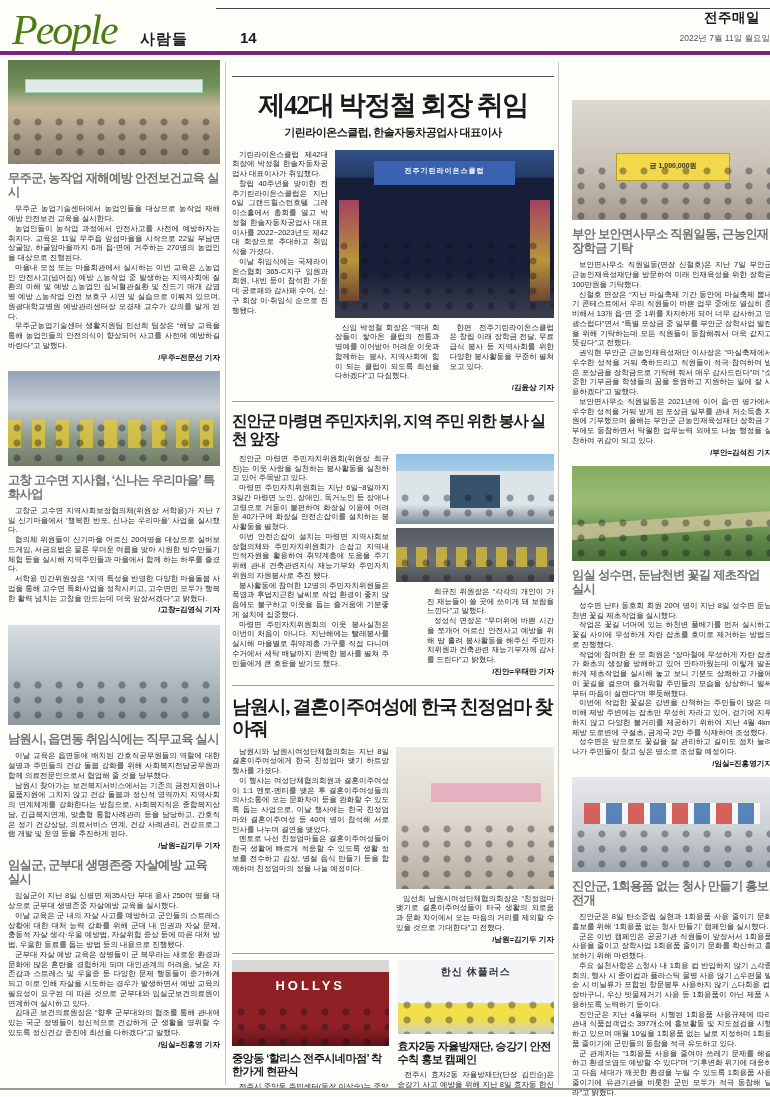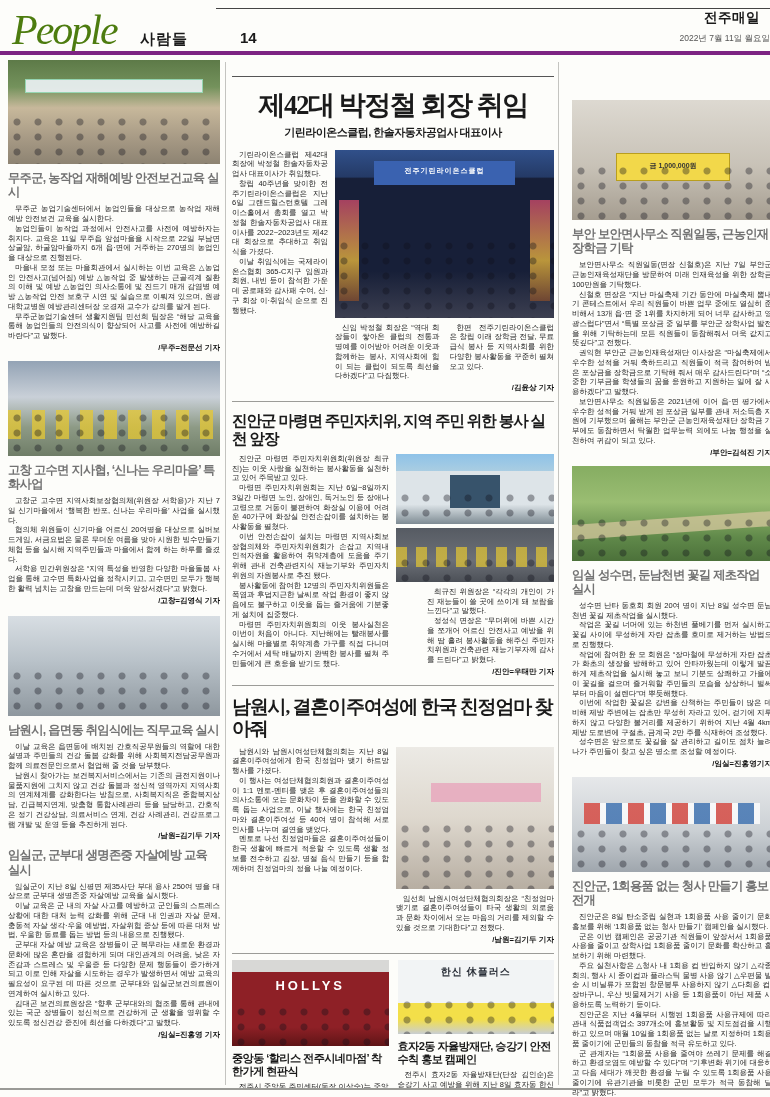--- a/index.html
+++ b/index.html
@@ -104,21 +104,21 @@
 
     <div class="ph ph-muju">
       <div class="banner"></div>
       <div class="heads"></div>
     </div>
     <article>
       <h3 class="h-sm">무주군, 농작업 재해예방 안전보건교육 실시</h3>
       <div class="bd">
         <p>무주군 농업기술센터에서 농업인들을 대상으로 농작업 재해예방 안전보건 교육을 실시한다.</p>
         <p>농업인들이 농작업 과정에서 안전사고를 사전에 예방하자는 취지다. 교육은 11일 무주읍 앞섬마을을 시작으로 22일 부남면 상굴암, 하굴암마을까지 6개 읍·면에 거주하는 270명의 농업인을 대상으로 진행된다.</p>
-        <p>마을내 모정 또는 마을회관에서 실시하는 이번 교육은 △농업인 안전사고(넘어짐) 예방 △농작업 중 발생하는 근골격계 질환의 이해 및 예방 △농업인 의사소통에 및 진드기 매개 감염병 예방 △농작업 안전 보호구 시연 및 실습으로 이뤄져 있으며, 원광대학교병원 예방관리센터장 오경재 교수가 강의를 맡게 된다.</p>
+        <p>마을내 모정 또는 마을회관에서 실시하는 이번 교육은 △농업인 안전사고(넘어짐) 예방 △농작업 중 발생하는 지역사회에 질환의 이해 및 예방 △농업인 심뇌혈관질환 및 진드기 매개 감염병 예방 △농작업 안전 보호구 시연 및 실습으로 이뤄져 있으며, 원광대학교병원 예방관리센터장 오경재 교수가 강의를 맡게 된다.</p>
         <p>무주군농업기술센터 생활지원팀 민선희 팀장은 “해당 교육을 통해 농업인들의 안전의식이 향상되어 사고를 사전에 예방하길 바란다”고 말했다.</p>
       </div>
       <span class="byline">/무주=전문선 기자</span>
     </article>
 
     <div class="ph ph-gochang">
       <div class="vests"></div>
       <div class="heads"></div>
     </div>
     <article>

